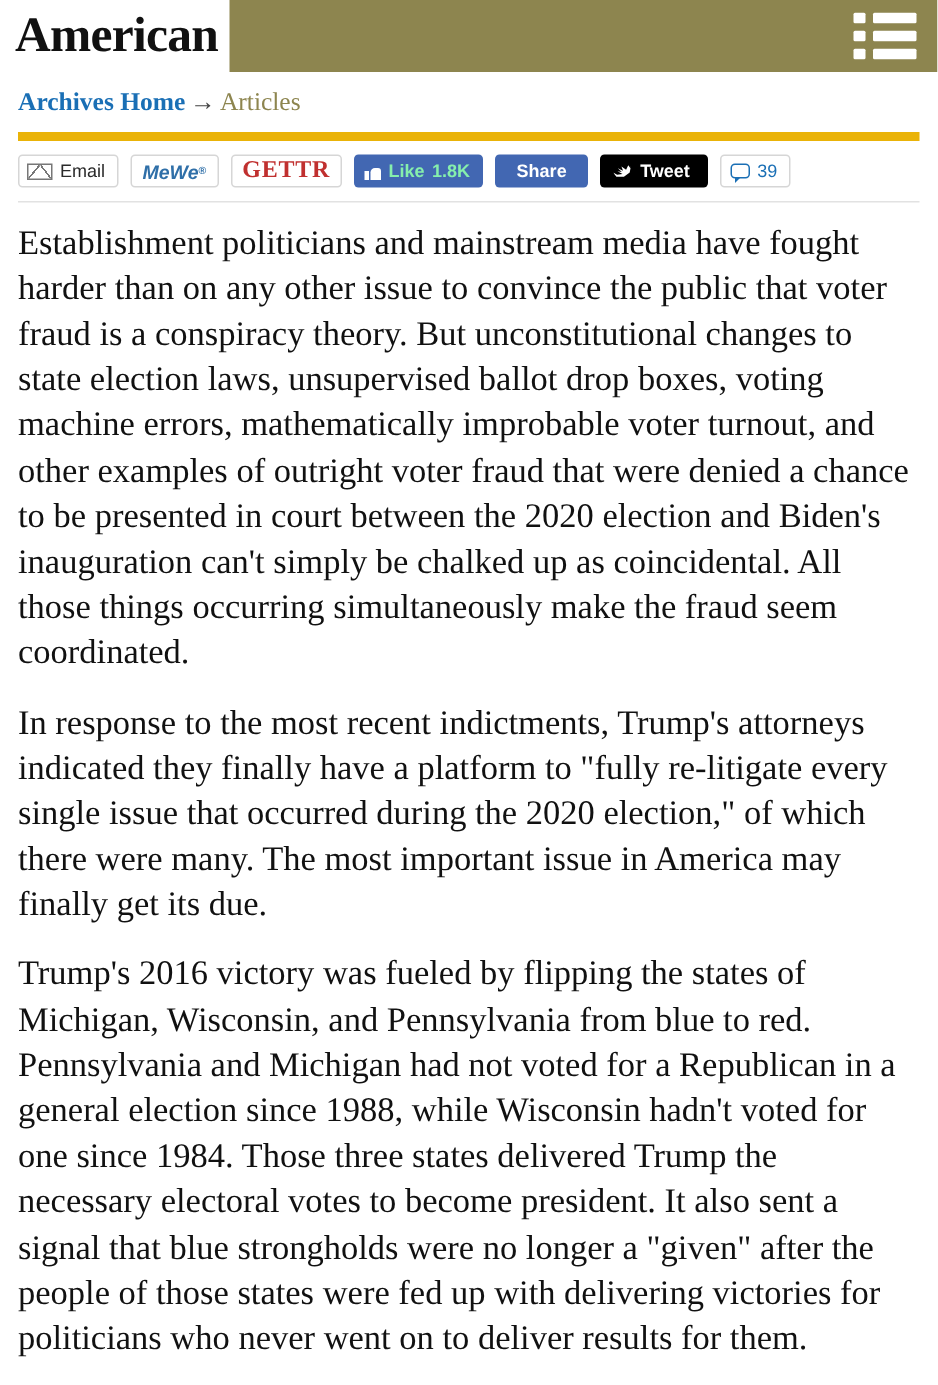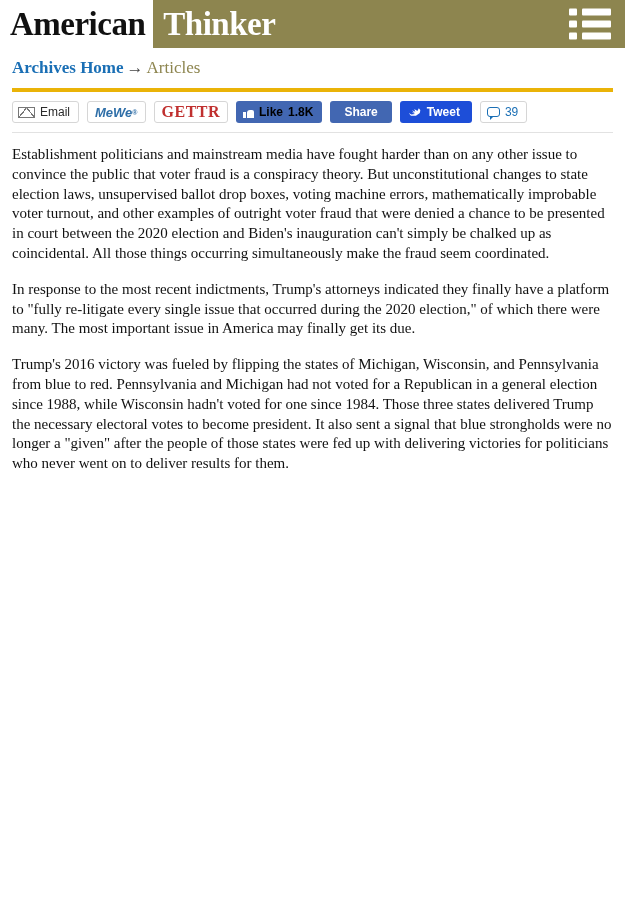--- a/index.html
+++ b/index.html
@@ -81,21 +81,21 @@
   .breadcrumb .sep {
     color: #444444;
     padding: 0 3px;
   }
   .breadcrumb .current {
     color: #8d854f;
   }
 
   
   .sharebar-wrap {
-    border-top: 4px solid #eab308;
+    border-top: 6px solid #eab308;
     border-bottom: 1px solid #e2e2e2;
     margin: 4px 12px 0 12px;
     padding: 9px 0 9px 0;
   }
   .sharebar {
     display: flex;
     align-items: center;
     gap: 8px;
     flex-wrap: nowrap;
   }
@@ -155,21 +155,21 @@
     background: #ffffff;
     color: #c0302f;
     padding: 0 7px;
     font-weight: bold;
     font-size: 16px;
     letter-spacing: 0.5px;
     font-family: "Liberation Serif", serif;
   }
   .btn-like {
     background: #4267b2;
-    color: #000000;
+    color: #86efac;
     padding: 0 9px 0 7px;
     gap: 5px;
     font-weight: bold;
     font-size: 12px;
   }
   .fb-thumb {
     display: inline-block;
     width: 11px; height: 11px;
     position: relative;
   }
@@ -190,21 +190,21 @@
     border-top-right-radius: 2px;
   }
   .btn-share {
     background: #4267b2;
     color: #ffffff;
     padding: 0 14px;
     font-weight: bold;
     font-size: 12px;
   }
   .btn-tweet {
-    background: #1d4ed8;
+    background: #000000;
     color: #ffffff;
     padding: 0 12px 0 9px;
     gap: 5px;
     font-weight: bold;
     font-size: 12px;
   }
   .tw-bird {
     display:inline-block;
     width: 13px; height: 11px;
     position: relative;
@@ -265,33 +265,32 @@
     font-size: 17px;
     color: #111111;
     margin: 0 0 12px 0;
   }
   .article-byline a {
     color: #1a6fb5;
     text-decoration: none;
   }
   .article-body p {
     font-family: "Liberation Serif", serif;
-    font-size: 15px;
+    font-size: 23px;
     line-height: 1.32;
     color: #111111;
     margin: 0 0 16px 0;
     text-align: left;
   }
 </style>
 </head>
 <body>
 
 <div class="masthead">
   <span class="logo-american">American</span>
-  <span class="logo-thinker">Thinker</span>
   <div class="menu-icon">
     <div class="menu-rows">
       <div class="menu-row">
           <span class="short"></span>
           <span class="long"></span>
         </div>
       <div class="menu-row">
           <span class="short"></span>
           <span class="long"></span>
         </div>

